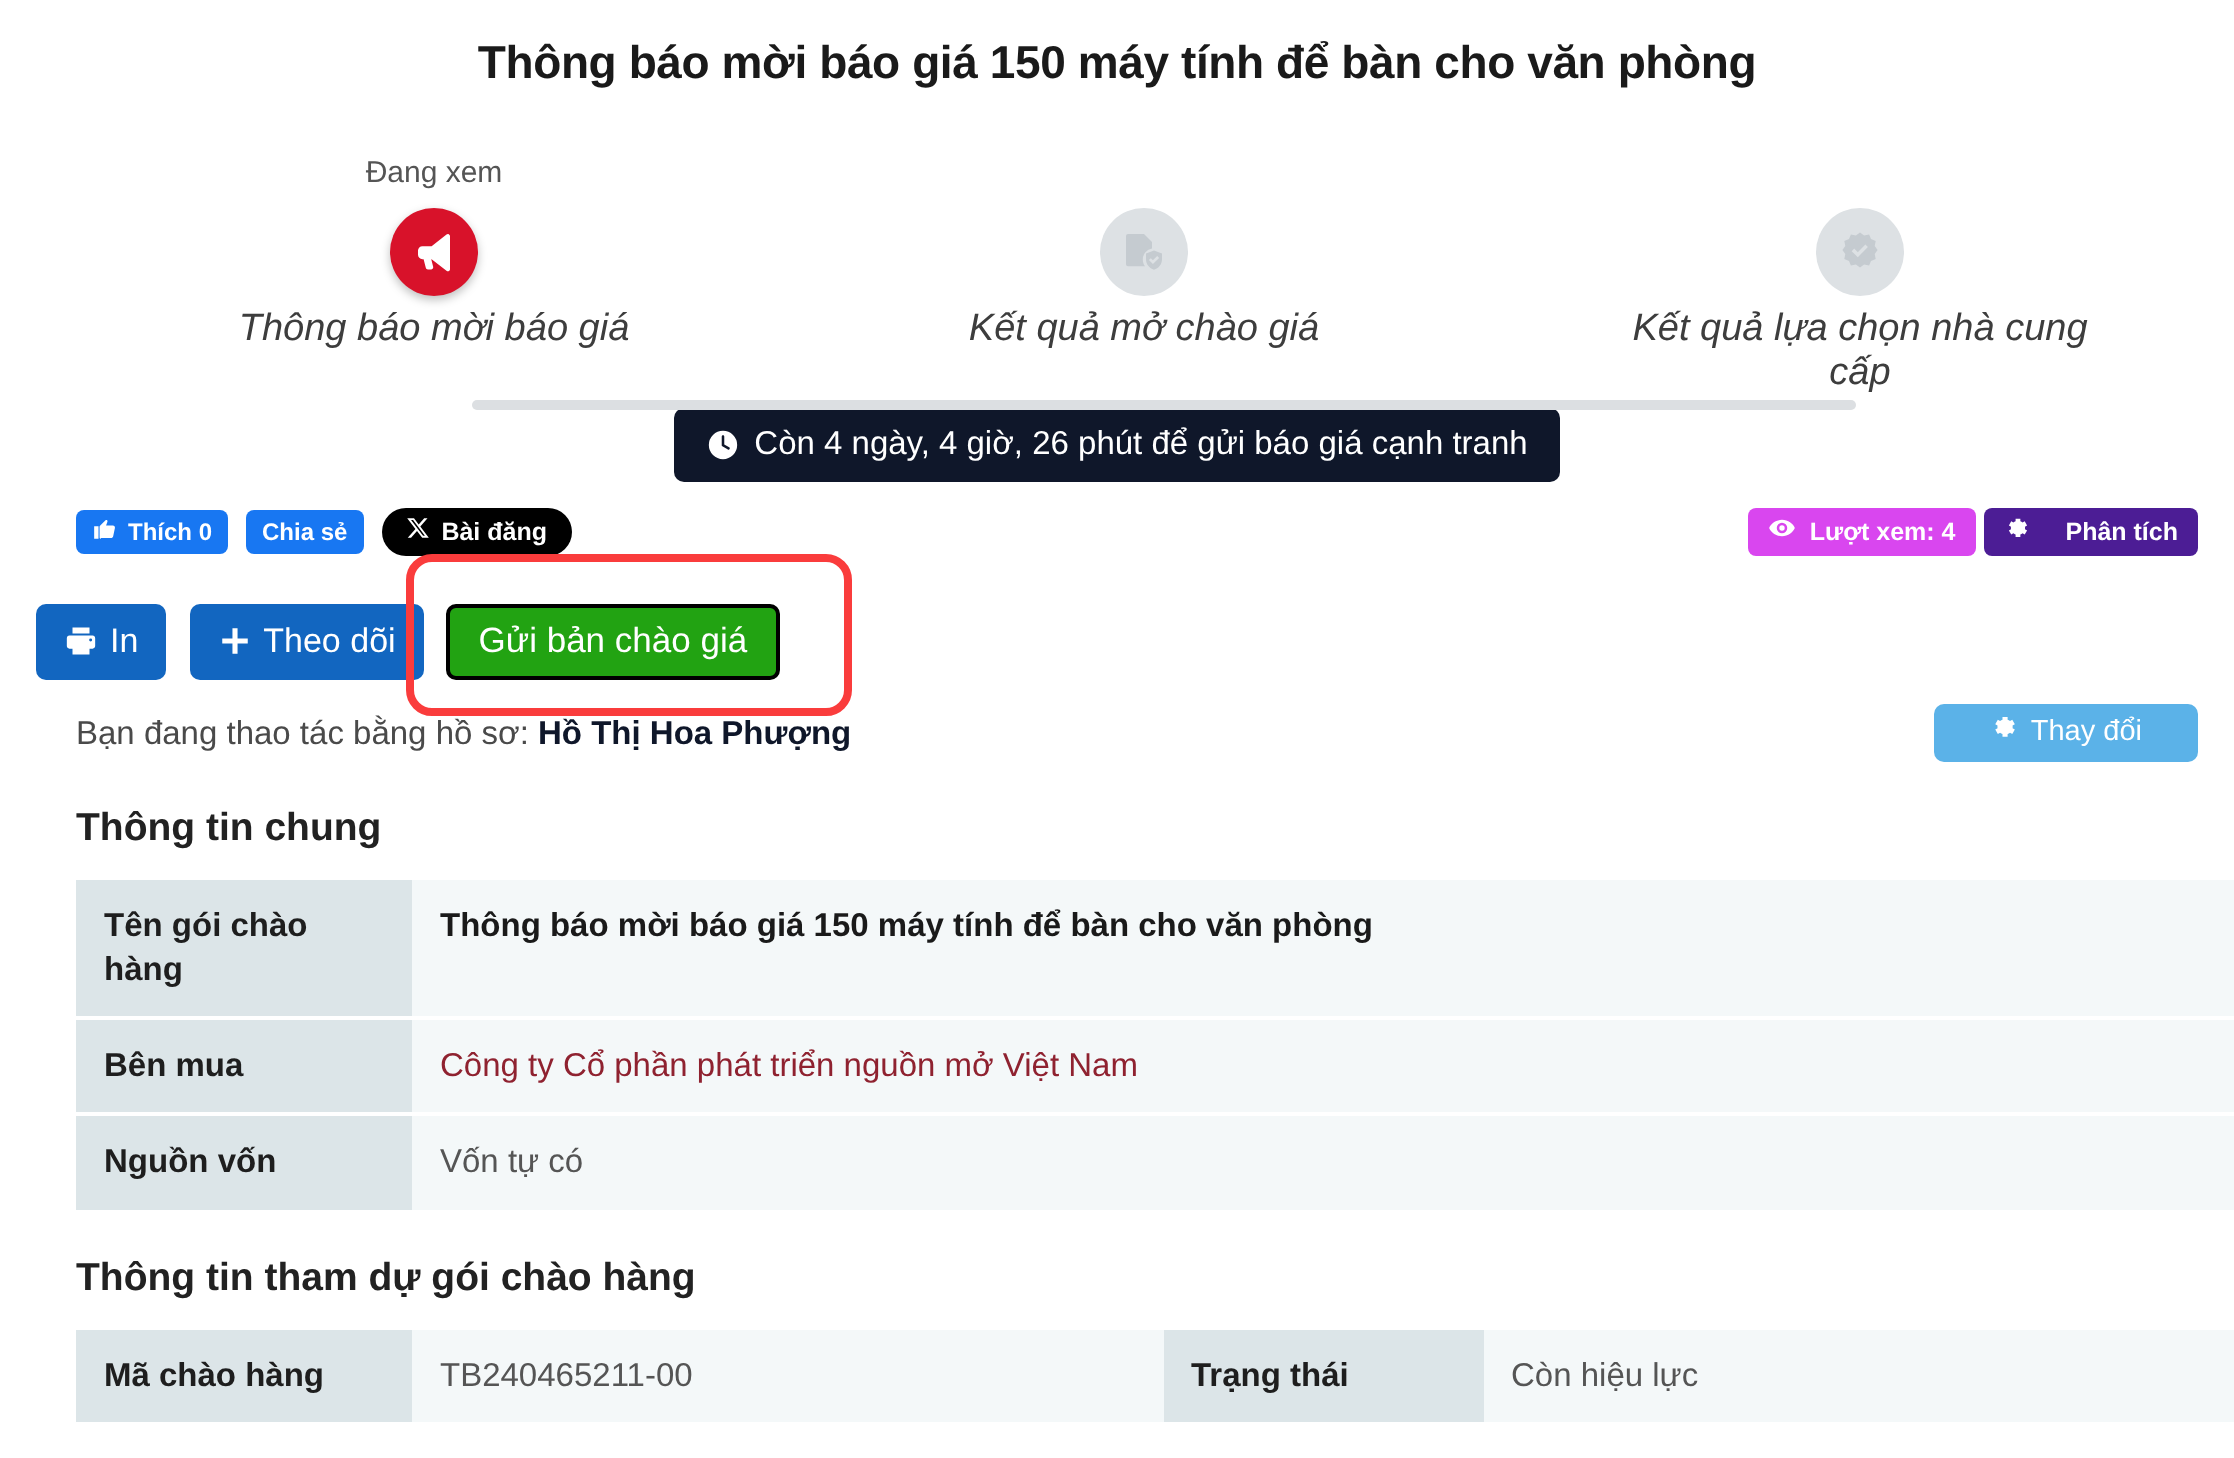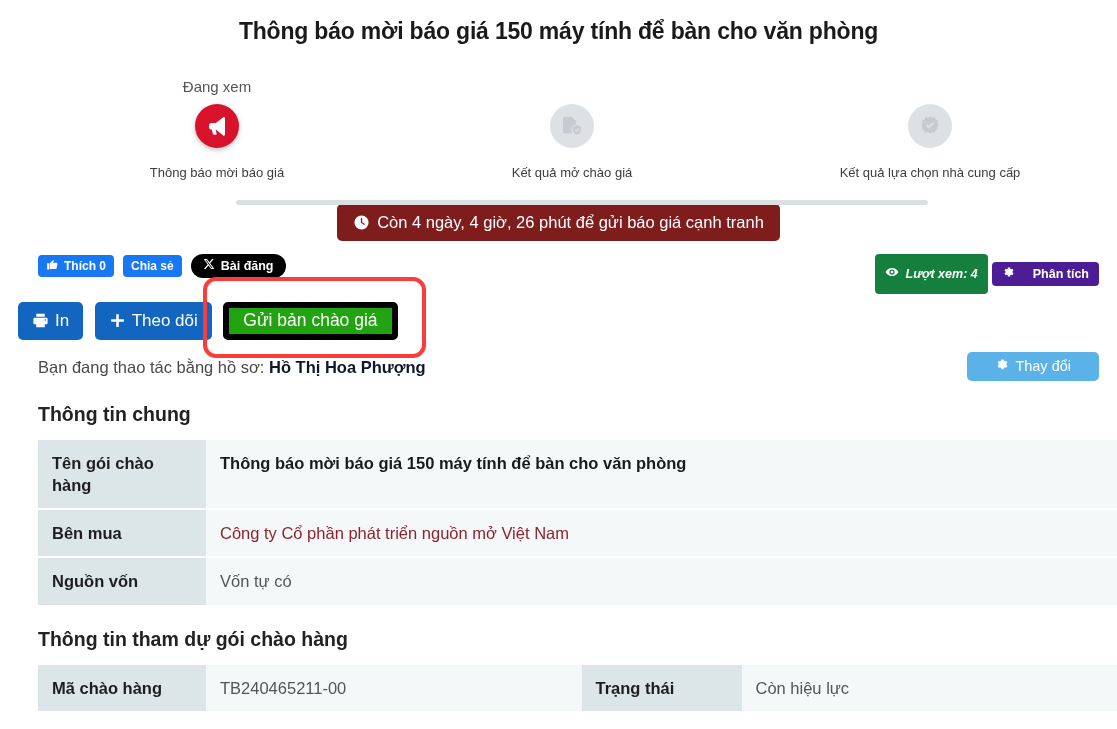--- a/index.html
+++ b/index.html
@@ -75,36 +75,37 @@
   }
   .step-circle.active {
     background: #d8122a;
     box-shadow: 0 2px 5px rgba(0,0,0,0.25);
   }
   .step-circle.inactive {
     background: #dde1e4;
   }
   .step-circle svg { display: block; }
   .step-label {
-    margin-top: 17px;
-    font-size: 13px;
+    margin-top: 6px;
+    font-size: 19px;
     color: #3d3d3d;
     line-height: 1.2;
+    font-style: italic;
   }
 
   
   .countdown-wrap {
     text-align: center;
     margin-top: 8px;
   }
   .countdown {
     display: inline-flex;
     align-items: center;
     gap: 7px;
-    background: #7f1d1d;
+    background: #0f172a;
     color: #fff;
     font-size: 16.5px;
     padding: 9px 16px;
     border-radius: 5px;
     white-space: nowrap;
   }
   .countdown svg { display:block; flex: none; }
 
   
   .social-row {
@@ -151,33 +152,32 @@
     border-radius: 14px;
     padding: 4px 12px;
     display: inline-flex;
     align-items: center;
     gap: 6px;
     height: 24px;
     line-height: 16px;
     cursor: pointer;
   }
   .badge-dark {
-    background: #15803d;
+    background: #d946ef;
     color: #fff;
     font-size: 12.5px;
     font-weight: bold;
     border-radius: 4px;
     padding: 5px 10px;
     display: inline-flex;
     align-items: center;
     gap: 7px;
-    height: 40px;
+    height: 24px;
     line-height: 14px;
     cursor: pointer;
-    font-style: italic;
   }
   .badge-gray {
     background: #4c1d95;
     color: #fff;
     font-size: 12.5px;
     font-weight: bold;
     border-radius: 4px;
     padding: 5px 10px;
     display: inline-flex;
     align-items: center;
@@ -207,21 +207,21 @@
     cursor: pointer;
     vertical-align: top;
     white-space: nowrap;
     border: none;
     font-family: "Liberation Sans", sans-serif;
   }
   .btn-print { background: #1266c0; margin-right: 7px; }
   .btn-follow { background: #1266c0; margin-right: 7px; }
   .btn-submit {
     background: #22a312;
-    border: 6px solid #000000;
+    border: 2px solid #000000;
     font-size: 17.5px;
   }
   .btn svg { display:block; flex:none; }
 
   
   .annot-box {
     position: absolute;
     left: 203px;
     top: -25px;
     width: 223px;

